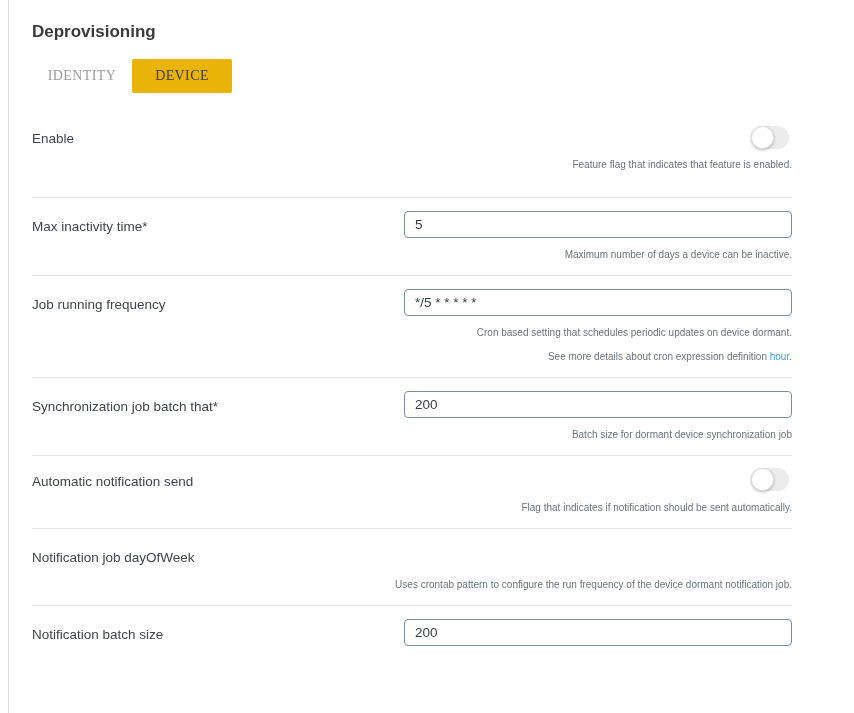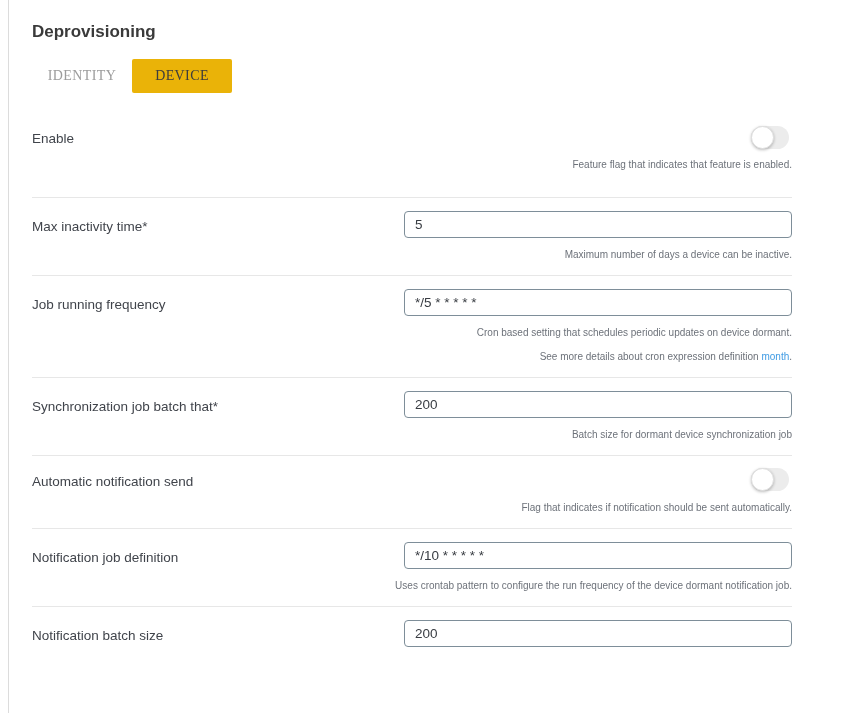--- a/index.html
+++ b/index.html
@@ -68,43 +68,42 @@
         </div>
         <div class="field-desc">Maximum number of days a device can be inactive.</div>
       </div>
 
       <div class="field">
         <div class="field-head">
           <div class="field-label">Job running frequency</div>
           <input class="text-input" type="text" value="*/5 * * * * *" style="">
         </div>
         <div class="field-desc">Cron based setting that schedules periodic updates on device dormant.</div>
-        <div class="field-desc" style="margin-top:0;"><span>See more details about cron expression definition </span><a class="link">month</a><span>.</span></div>
+        <div class="field-desc" style="margin-top:0;"><span>See more details about cron expression definition </span><a class="link">hour</a><span>.</span></div>
       </div>
 
       <div class="field">
         <div class="field-head">
           <div class="field-label">Synchronization job batch that*</div>
           <input class="text-input" type="text" value="200" style="">
         </div>
         <div class="field-desc">Batch size for dormant device synchronization job</div>
       </div>
 
       <div class="field toggle-row">
         <div class="field-label solo">Automatic notification send</div>
         <div class="toggle pos-s5">
           <div class="toggle-knob"></div>
         </div>
         <div class="field-desc">Flag that indicates if notification should be sent automatically.</div>
       </div>
 
       <div class="field">
         <div class="field-head">
-          <div class="field-label">Notification job definition</div>
-          <input class="text-input" type="text" value="*/10 * * * * *" style="">
+          <div class="field-label">Notification job dayOfWeek</div>
         </div>
         <div class="field-desc">Uses crontab pattern to configure the run frequency of the device dormant notification job.</div>
       </div>
 
       <div class="field last">
         <div class="field-head">
           <div class="field-label">Notification batch size</div>
           <input class="text-input" type="text" value="200" style="">
         </div>
       </div>

